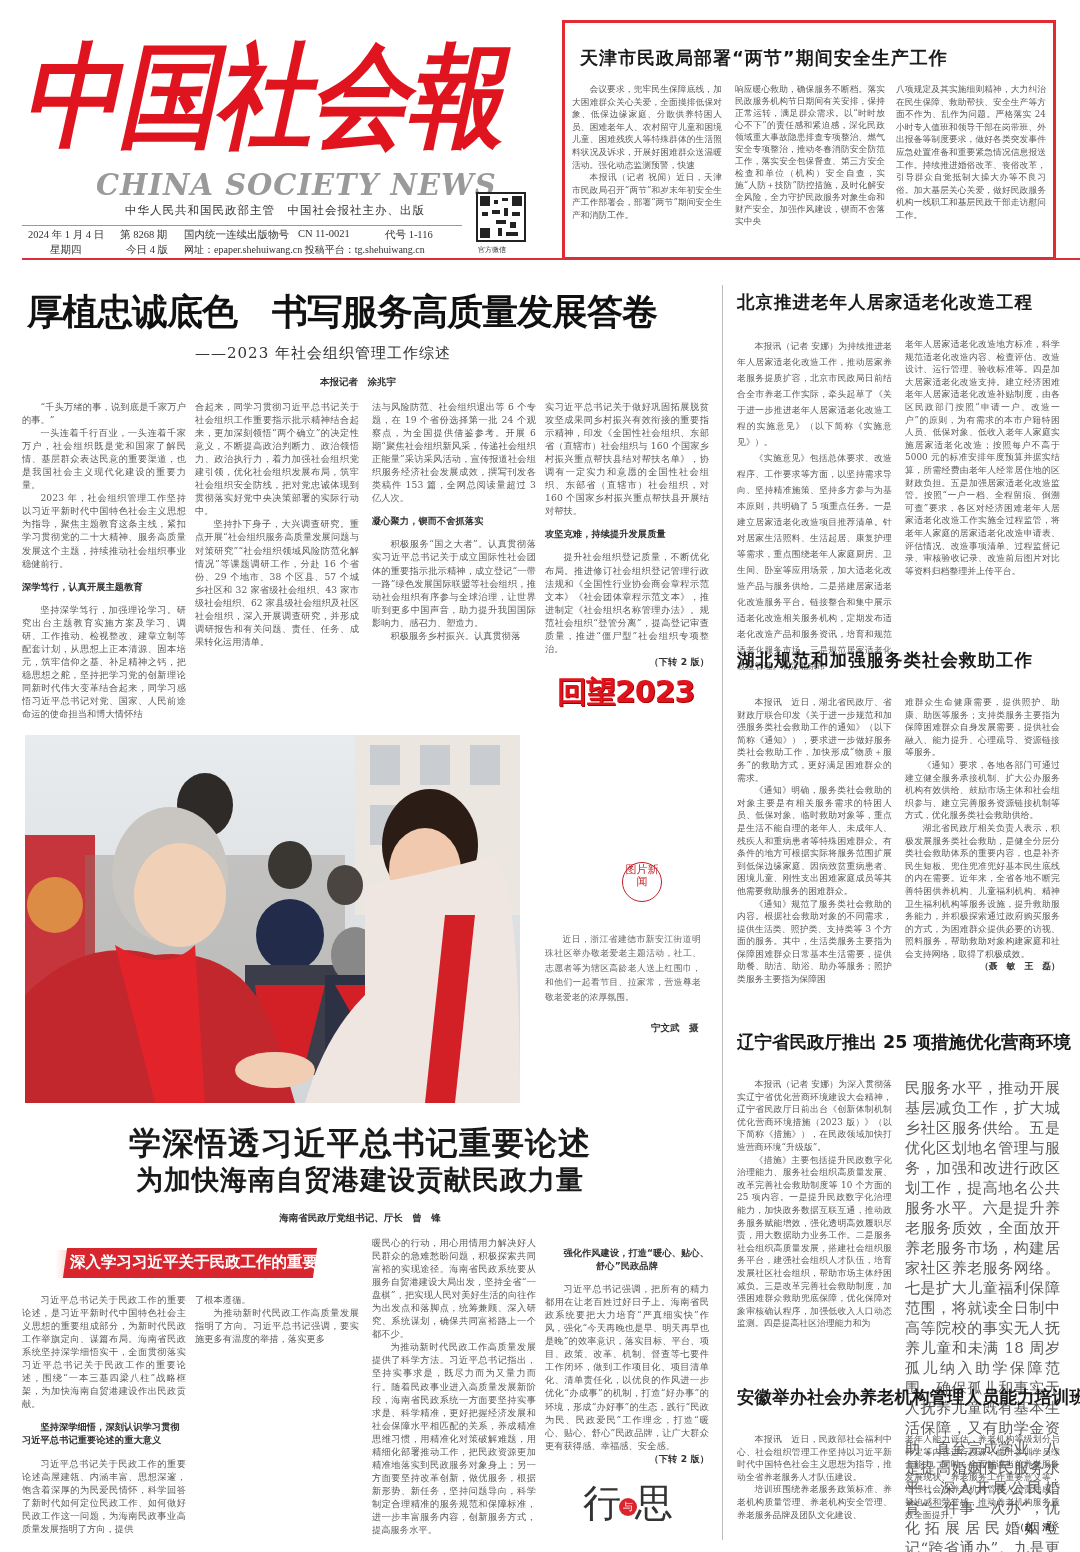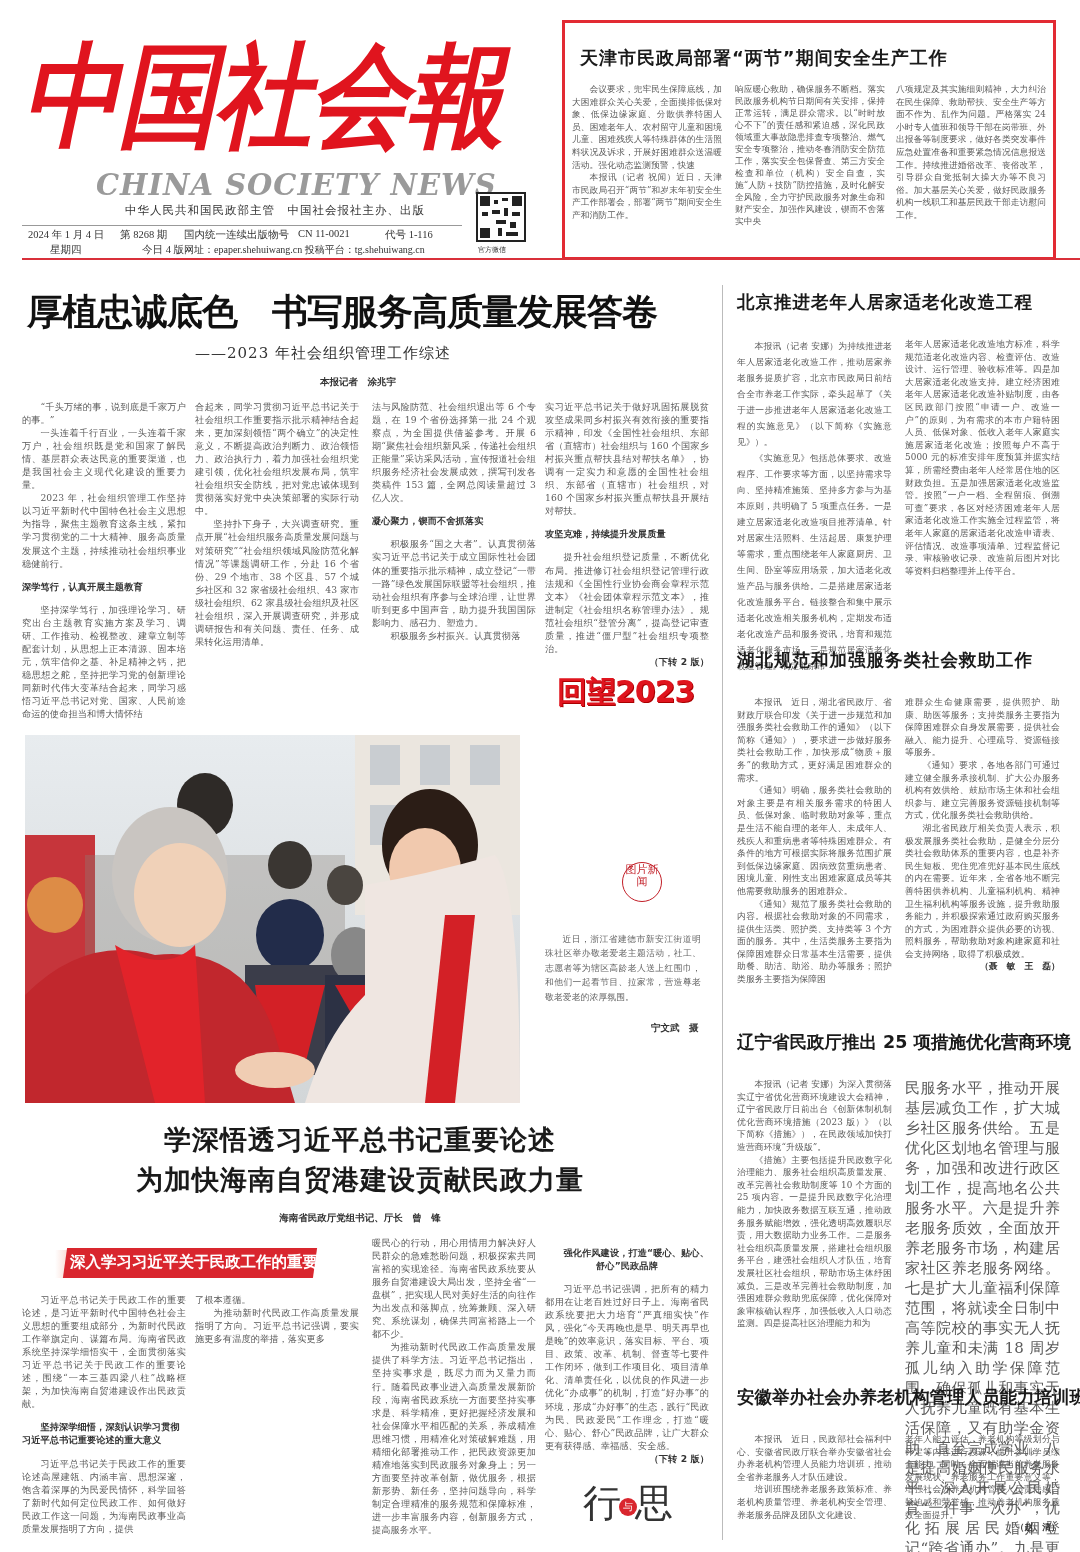--- a/index.html
+++ b/index.html
@@ -38,21 +38,21 @@
 </head>
 <body>
 
 <div class="abs logo">中国社会報</div>
 <div class="abs eng">CHINA SOCIETY NEWS</div>
 <div class="abs slogan">中华人民共和国民政部主管　中国社会报社主办、出版</div>
 <div class="abs rule1"></div>
 <div class="abs meta" style="left:28px;top:228px">2024 年 1 月 4 日</div>
 <div class="abs meta" style="left:50px;top:243px">星期四</div>
 <div class="abs meta" style="left:120px;top:228px">第 8268 期</div>
-<div class="abs meta" style="left:142px;top:243px">今日 4 版</div>
+<div class="abs meta" style="left:126px;top:243px">今日 4 版</div>
 <div class="abs meta" style="left:184px;top:228px">国内统一连续出版物号</div>
 <div class="abs meta" style="left:298px;top:228px">CN 11-0021</div>
 <div class="abs meta" style="left:385px;top:228px">代号 1-116</div>
 <div class="abs meta" style="left:184px;top:243px;font-size:10px">网址：epaper.shehuiwang.cn 投稿平台：tg.shehuiwang.cn</div>
 <div class="abs qr">
   <i style="left:2px;top:2px;width:10px;height:10px"></i>
   <i style="right:2px;top:2px;width:10px;height:10px"></i>
   <i style="left:2px;bottom:2px;width:10px;height:10px"></i>
   <i style="left:16px;top:6px;width:4px;height:4px"></i>
   <i style="left:24px;top:4px;width:6px;height:3px"></i>
@@ -148,21 +148,21 @@
     <path d="M420 180 L450 180 L430 368 L400 368 Z" fill="#d32026"></path>
     <ellipse cx="250" cy="335" rx="40" ry="18" fill="#f0cdb3"></ellipse>
   </svg>
 </div>
 <div class="abs stamp" style="border:1px solid #c21e27;border-radius:50%;width:40px;height:40px;padding-top:1px;font-size:11px;line-height:12px;top:862px;left:622px;word-break:break-all">图片新闻</div>
 <div class="col" style="left:545px;top:932px;width:156px;font-size:8.8px;line-height:14.4px;color:#666">
   <p>近日，浙江省建德市新安江街道明珠社区举办敬老爱老主题活动，社工、志愿者等为辖区高龄老人送上红围巾，和他们一起看节目、拉家常，营造尊老敬老爱老的浓厚氛围。</p>
 </div>
 <div class="abs" style="left:651px;top:1022px;font-size:9.5px;font-weight:bold;color:#333;font-family:'DejaVu Sans',sans-serif">宁文武　摄</div>
 
-<div class="abs" style="left:0;top:1122px;width:720px;text-align:center;font-family:'DejaVu Serif',serif;font-weight:bold;font-size:27px;color:#1a1a1a;letter-spacing:1px">学深悟透习近平总书记重要论述</div>
+<div class="abs" style="left:0;top:1122px;width:720px;text-align:center;font-family:'DejaVu Serif',serif;font-weight:bold;font-size:32px;color:#1a1a1a;letter-spacing:1px">学深悟透习近平总书记重要论述</div>
 <div class="abs" style="left:0;top:1162px;width:720px;text-align:center;font-family:'DejaVu Serif',serif;font-weight:bold;font-size:27px;color:#1a1a1a;letter-spacing:1px">为加快海南自贸港建设贡献民政力量</div>
 <div class="abs" style="left:0;top:1212px;width:720px;text-align:center;font-size:9.5px;font-weight:bold;color:#333;font-family:'DejaVu Sans',sans-serif">海南省民政厅党组书记、厅长　曾　锋</div>
 
 <div class="abs banner"></div>
 <div class="abs banner-in"></div>
 <div class="abs banner-txt">深入学习习近平关于民政工作的重要论述</div>
 
 <div class="col" id="hn-c1" style="left:22px;top:1293px;width:164px">
     <p>习近平总书记关于民政工作的重要论述，是习近平新时代中国特色社会主义思想的重要组成部分，为新时代民政工作举旗定向、谋篇布局。海南省民政系统坚持深学细悟实干，全面贯彻落实习近平总书记关于民政工作的重要论述，围绕“一本三基四梁八柱”战略框架，为加快海南自贸港建设作出民政贡献。</p>
     <p class="sub left" style="text-align: left;">坚持深学细悟，深刻认识学习贯彻习近平总书记重要论述的重大意义</p>
@@ -213,19 +213,19 @@
 <div class="col" style="left:737px;top:1078px;width:155px;font-size:8.8px;line-height:12.6px">
   <p class="multi">本报讯（记者 安娜）为深入贯彻落实辽宁省优化营商环境建设大会精神，辽宁省民政厅日前出台《创新体制机制优化营商环境措施（2023 版）》（以下简称《措施》），在民政领域加快打造营商环境“升级版”。</p>
     <p>《措施》主要包括提升民政数字化治理能力、服务社会组织高质量发展、改革完善社会救助制度等 10 个方面的 25 项内容。一是提升民政数字化治理能力，加快政务数据互联互通，推动政务服务赋能增效，强化透明高效履职尽责，用大数据助力业务工作。二是服务社会组织高质量发展，搭建社会组织服务平台，建强社会组织人才队伍，培育发展社区社会组织，帮助市场主体纾困减负。三是改革完善社会救助制度，加强困难群众救助兜底保障，优化保障对象审核确认程序，加强低收入人口动态监测。四是提高社区治理能力和为</p>
 </div>
 <div class="col" style="left:905px;top:1078px;width:155px;font-size:15px;line-height:20px">
   <p class="multi noind">民服务水平，推动开展基层减负工作，扩大城乡社区服务供给。五是优化区划地名管理与服务，加强和改进行政区划工作，提高地名公共服务水平。六是提升养老服务质效，全面放开养老服务市场，构建居家社区养老服务网络。七是扩大儿童福利保障范围，将就读全日制中高等院校的事实无人抚养儿童和未满 18 周岁孤儿纳入助学保障范围，确保孤儿和事实无人抚养儿童既有基本生活保障，又有助学金资助，直至完成学业。八是提高婚姻便民服务水平，深入开展公民婚育“一件事一次办”，优化拓展居民婚姻登记“跨省通办”。九是更好满足群众殡葬需求，推动实现公民身后“一件事一次办”，大力倡导推行骨灰海葬。十是规范福利彩票销售管理，提升福彩业务办理效能，优化销售渠道制度设计，加强福彩销售监督管理。</p>
 </div>
 
 <div class="abs head" style="left:737px;top:1385px;font-size:17.5px">安徽举办社会办养老机构管理人员能力培训班</div>
 <div class="col" style="left:737px;top:1433px;width:155px;font-size:8.8px;line-height:12.6px">
-  <p class="multi">本报讯　近日，民政部社会福利中心、安徽省民政厅联合举办安徽省社会办养老机构管理人员能力培训班，推动全省养老服务人才队伍建设。</p>
+  <p class="multi">本报讯　近日，民政部社会福利中心、社会组织管理工作坚持以习近平新时代中国特色社会主义思想为指导，推动全省养老服务人才队伍建设。</p>
     <p>培训班围绕养老服务政策标准、养老机构质量管理、养老机构安全管理、养老服务品牌及团队文化建设、</p>
 </div>
 <div class="col" style="left:905px;top:1433px;width:155px;font-size:8.8px;line-height:12.6px">
   <p class="multi noind">老年人能力评估、养老机构等级划分与评定等内容进行授课，提升参训学员综合能力。同时，全面解读当前养老服务发展现状、养老服务工作重要意义等，增强社会办养老机构管理人员责任感、紧迫感和荣誉感，推动养老机构服务质效全面提升。</p>
   <p class="tail">（赵　清）</p>
 </div>
 
 </body></html>

